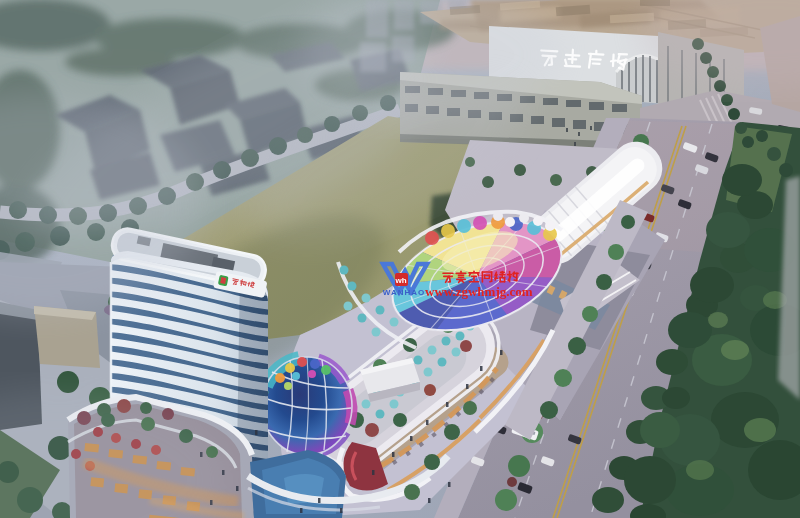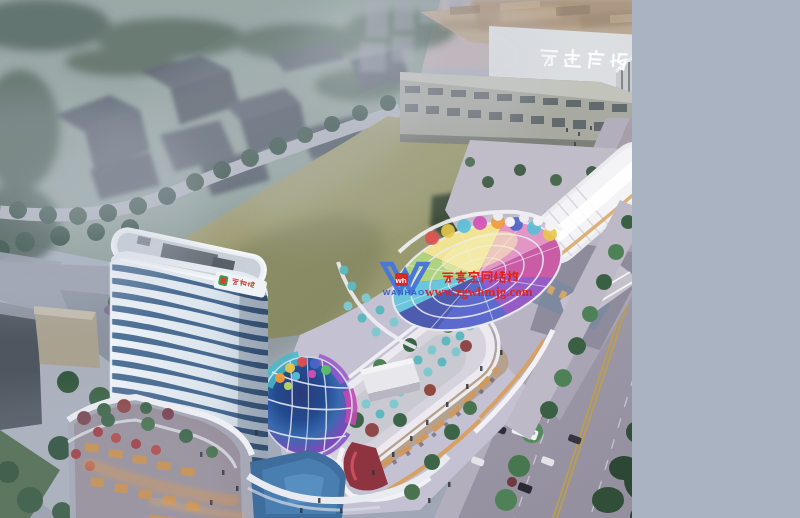--- a/index.html
+++ b/index.html
@@ -1,16 +1,16 @@
 <!DOCTYPE html>
 <html><head>
 <meta charset="utf-8">
 <style>
   html,body{margin:0;padding:0;background:#a9b3c1;}
-  #scene{width:632px;height:518px;position:relative;overflow:hidden;font-family:"Liberation Sans",sans-serif;}
+  #scene{width:800px;height:518px;position:relative;overflow:hidden;font-family:"Liberation Sans",sans-serif;}
 </style>
 </head>
 <body>
 <div id="scene">
 <svg width="800" height="518" viewBox="0 0 800 518">
 <defs>
   <linearGradient id="bgGrad" x1="0" y1="0" x2="1" y2="1">
     <stop offset="0" stop-color="#aeb6c6"></stop>
     <stop offset="0.5" stop-color="#a5aebc"></stop>
     <stop offset="1" stop-color="#9aa0b2"></stop>

